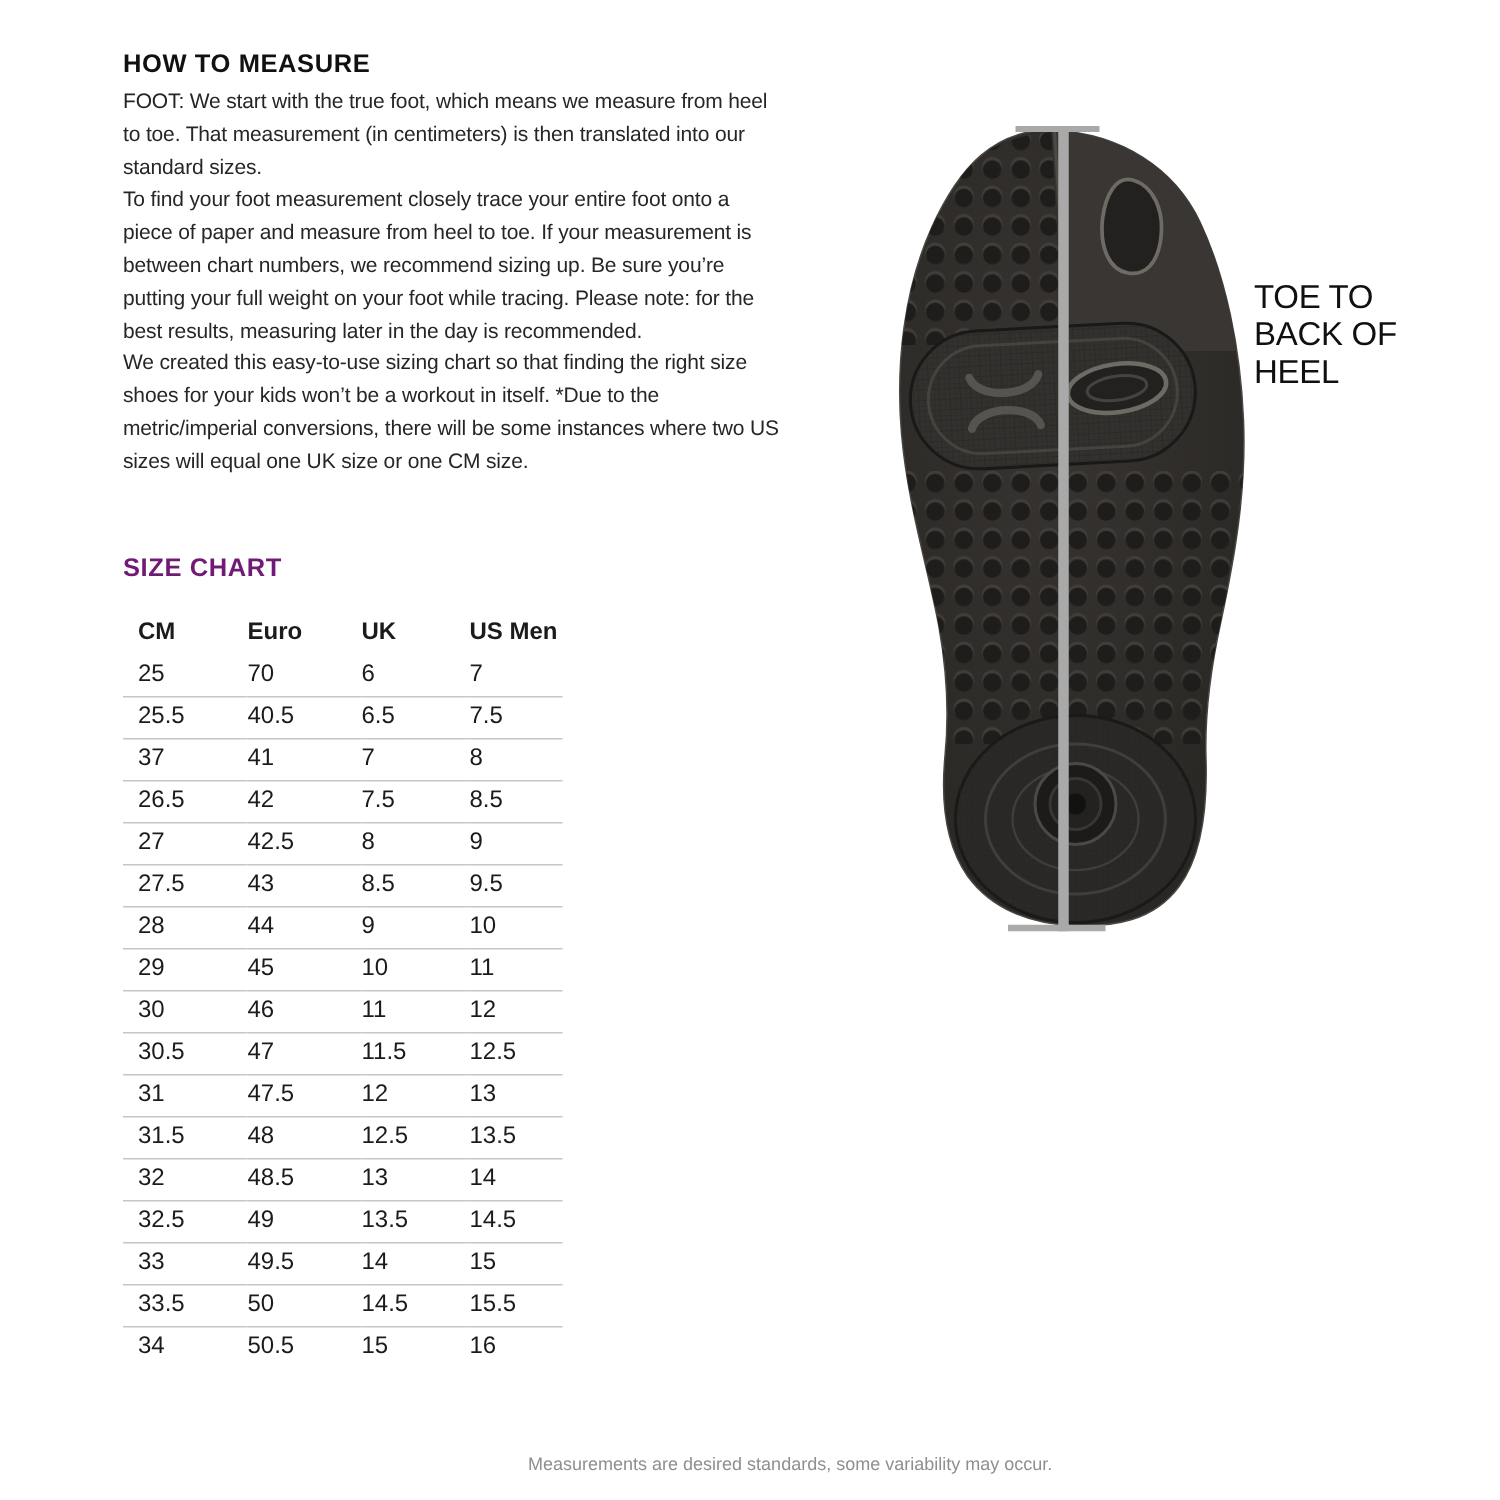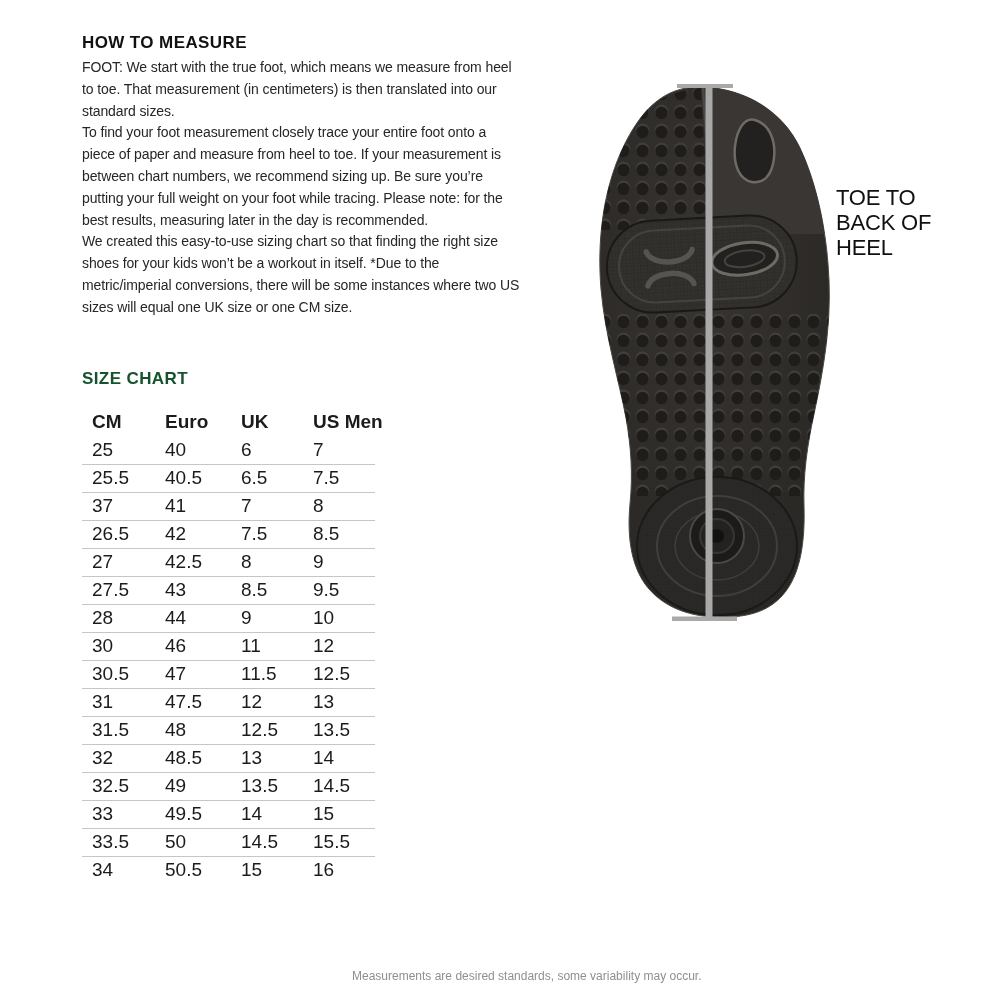--- a/index.html
+++ b/index.html
@@ -30,28 +30,28 @@
     letter-spacing: -0.1px;
     color: #262626;
   }
   .intro p { margin: 0; }
   .sc-title {
     position: absolute;
     left: 82px; top: 355px;
     font-size: 17px;
     font-weight: 700;
     letter-spacing: 0.4px;
-    color: #14532d;
+    color: #701a75;
   }
   table.size-table {
     position: absolute;
     left: 82px; top: 408px;
     width: 293px;
     border-collapse: collapse;
-    font-size: 19px;
+    font-size: 16px;
     color: #1b1b1b;
     table-layout: fixed;
   }
   .size-table th, .size-table td {
     height: 28px;
     padding: 0;
     text-align: left;
     vertical-align: middle;
     font-weight: 400;
     white-space: nowrap;
@@ -108,21 +108,21 @@
       <tr>
         <th>CM</th>
         <th>Euro</th>
         <th>UK</th>
         <th>US Men</th>
       </tr>
     </thead>
     <tbody>
         <tr>
           <td>25</td>
-          <td>40</td>
+          <td>70</td>
           <td>6</td>
           <td>7</td>
         </tr>
         <tr>
           <td>25.5</td>
           <td>40.5</td>
           <td>6.5</td>
           <td>7.5</td>
         </tr>
         <tr>
@@ -147,20 +147,26 @@
           <td>27.5</td>
           <td>43</td>
           <td>8.5</td>
           <td>9.5</td>
         </tr>
         <tr>
           <td>28</td>
           <td>44</td>
           <td>9</td>
           <td>10</td>
+        </tr>
+        <tr>
+          <td>29</td>
+          <td>45</td>
+          <td>10</td>
+          <td>11</td>
         </tr>
         <tr>
           <td>30</td>
           <td>46</td>
           <td>11</td>
           <td>12</td>
         </tr>
         <tr>
           <td>30.5</td>
           <td>47</td>

